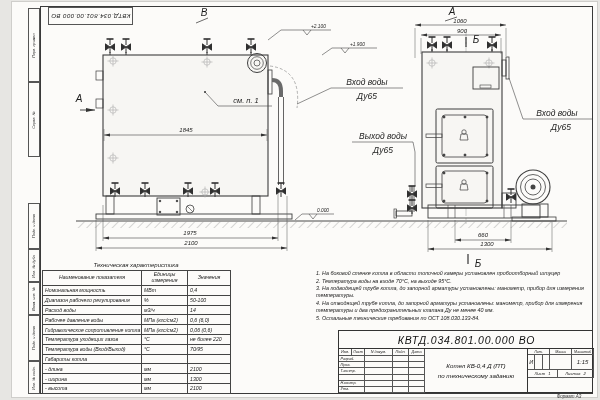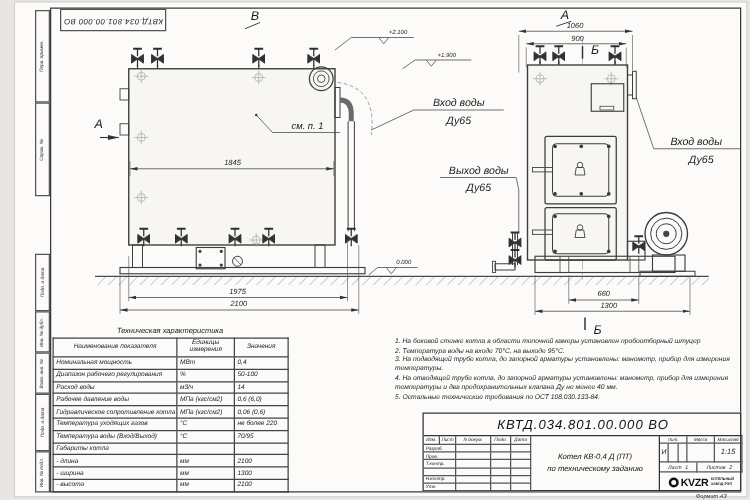--- a/index.html
+++ b/index.html
@@ -477,25 +477,17 @@
       <div class="tbr-row tbr-sheets">
         <div style="width:30px">
           <span>Лист</span>
             <span>1</span>
         </div>
         <div style="width:36px">
           <span>Листов</span>
             <span>2</span>
         </div>
       </div>
-      <div class="tbr-logo">
-        <span class="logo-mark"></span>
-        <span class="logo-txt">KVZR</span>
-        <span class="logo-co">
-          <span style="display:block">КОТЕЛЬНЫЙ</span>
-          <span style="display:block">ЗАВОД РЭП</span>
-        </span>
-      </div>
     </div>
   </div>
 
   <div class="abs fmt">Формат А3</div>
 </div>
 
 </body></html>

